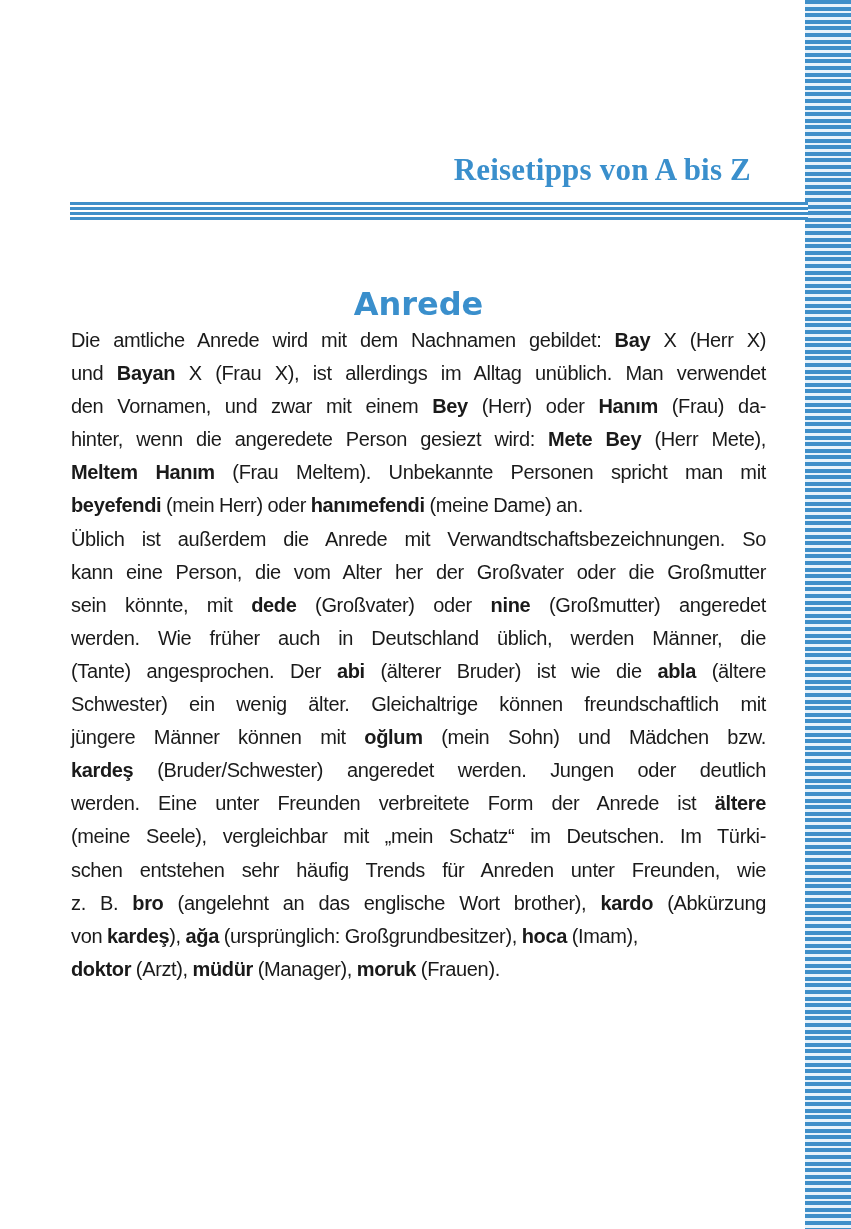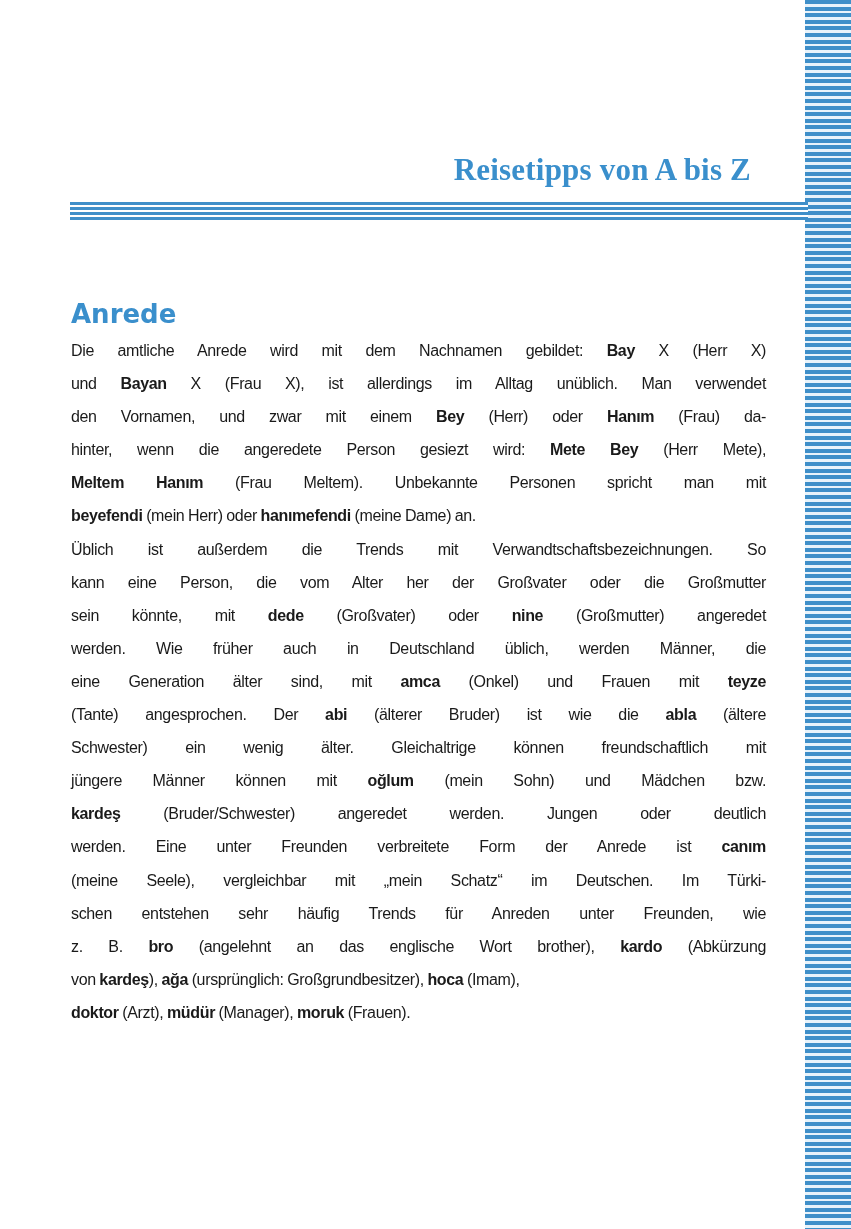--- a/index.html
+++ b/index.html
@@ -55,31 +55,32 @@
         #ffffff 5px
       );
     }
     .article {
       position: absolute;
       top: 280px;
       left: 71px;
       width: 695px;
     }
     .article-heading {
-      margin: 16px 0 2px 0;
+      margin: 6px 0 2px 0;
       font-family: "DejaVu Sans", "Liberation Sans", sans-serif;
-      font-size: 26px;
+      font-size: 32px;
       font-weight: bold;
       color: #3a8fcc;
       line-height: 36px;
+      text-align: center;
     }
     .article-body {
       margin: 0;
       font-family: "Liberation Sans", "DejaVu Sans", sans-serif;
-      font-size: 16px;
+      font-size: 20px;
       line-height: 33.1px;
       color: #1a1a1a;
       text-align: justify;
       letter-spacing: -0.35px;
       word-spacing: -0.5px;
     }
     .line {
       display: block;
       white-space: nowrap;
     }
@@ -106,29 +107,28 @@
 
 <div class="article">
   <h2 class="article-heading">Anrede</h2>
   <p class="article-body" id="article-body">
       <span class="line just"><span>Die amtliche Anrede wird mit dem Nachnamen gebildet: </span><span class="term">Bay</span><span> X (Herr X)</span></span>
       <span class="line just"><span>und </span><span class="term">Bayan</span><span> X (Frau X), ist allerdings im Alltag unüblich. Man verwendet</span></span>
       <span class="line just"><span>den Vornamen, und zwar mit einem </span><span class="term">Bey</span><span> (Herr) oder </span><span class="term">Hanım</span><span> (Frau) da-</span></span>
       <span class="line just"><span>hinter, wenn die angeredete Person gesiezt wird: </span><span class="term">Mete Bey</span><span> (Herr Mete),</span></span>
       <span class="line just"><span class="term">Meltem Hanım</span><span> (Frau Meltem). Unbekannte Personen spricht man mit</span></span>
       <span class="line left"><span class="term">beyefendi</span><span> (mein Herr) oder </span><span class="term">hanımefendi</span><span> (meine Dame) an.</span></span>
-      <span class="line just"><span>Üblich ist außerdem die Trends mit Verwandtschaftsbezeichnungen. So</span></span>
+      <span class="line just"><span>Üblich ist außerdem die Anrede mit Verwandtschaftsbezeichnungen. So</span></span>
       <span class="line just"><span>kann eine Person, die vom Alter her der Großvater oder die Großmutter</span></span>
       <span class="line just"><span>sein könnte, mit </span><span class="term">dede</span><span> (Großvater) oder </span><span class="term">nine</span><span> (Großmutter) angeredet</span></span>
       <span class="line just"><span>werden. Wie früher auch in Deutschland üblich, werden Männer, die</span></span>
-      <span class="line just"><span>eine Generation älter sind, mit </span><span class="term">amca</span><span> (Onkel) und Frauen mit </span><span class="term">teyze</span></span>
       <span class="line just"><span>(Tante) angesprochen. Der </span><span class="term">abi</span><span> (älterer Bruder) ist wie die </span><span class="term">abla</span><span> (ältere</span></span>
       <span class="line just"><span>Schwester) ein wenig älter. Gleichaltrige können freundschaftlich mit</span></span>
       <span class="line just"><span>jüngere Männer können mit </span><span class="term">oğlum</span><span> (mein Sohn) und Mädchen bzw.</span></span>
       <span class="line just"><span class="term">kardeş</span><span> (Bruder/Schwester) angeredet werden. Jungen oder deutlich</span></span>
-      <span class="line just"><span>werden. Eine unter Freunden verbreitete Form der Anrede ist </span><span class="term">canım</span></span>
+      <span class="line just"><span>werden. Eine unter Freunden verbreitete Form der Anrede ist </span><span class="term">ältere</span></span>
       <span class="line just"><span>(meine Seele), vergleichbar mit „mein Schatz“ im Deutschen. Im Türki-</span></span>
       <span class="line just"><span>schen entstehen sehr häufig Trends für Anreden unter Freunden, wie</span></span>
       <span class="line just"><span>z. B. </span><span class="term">bro</span><span> (angelehnt an das englische Wort brother), </span><span class="term">kardo</span><span> (Abkürzung</span></span>
       <span class="line left"><span>von </span><span class="term">kardeş</span><span>), </span><span class="term">ağa</span><span> (ursprünglich: Großgrundbesitzer), </span><span class="term">hoca</span><span> (Imam),</span></span>
       <span class="line left"><span class="term">doktor</span><span> (Arzt), </span><span class="term">müdür</span><span> (Manager), </span><span class="term">moruk</span><span> (Frauen).</span></span>
     </p>
 </div>
 
 </body></html>

